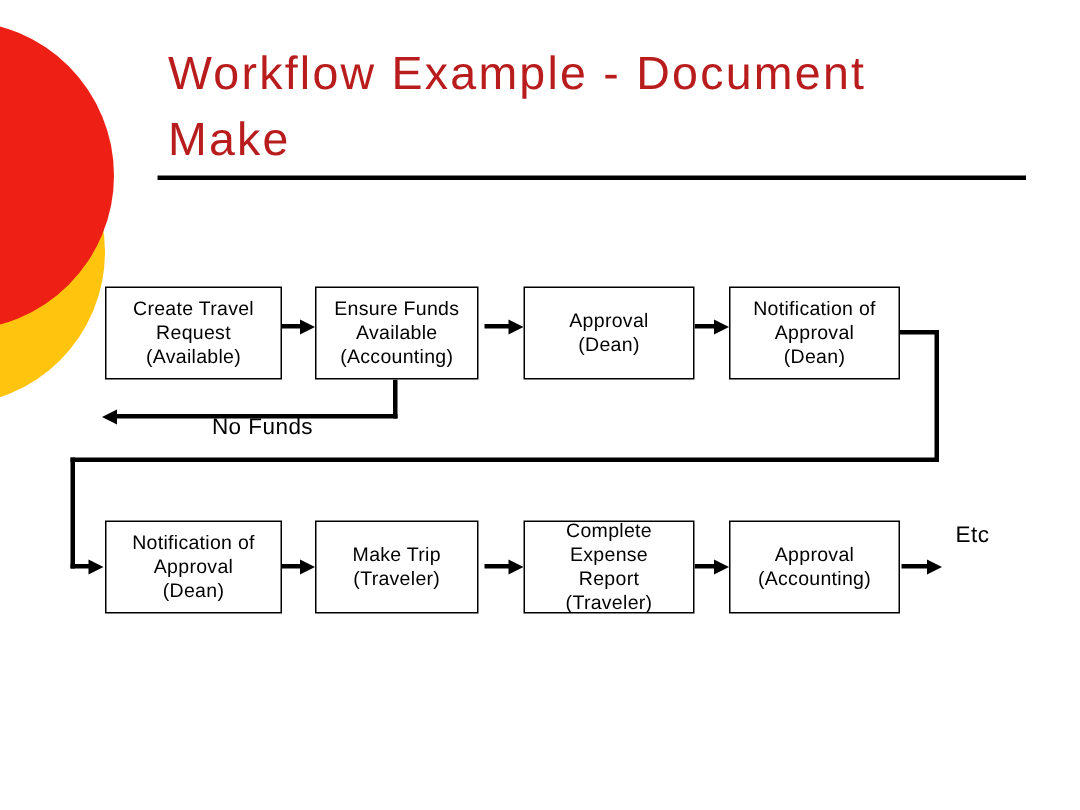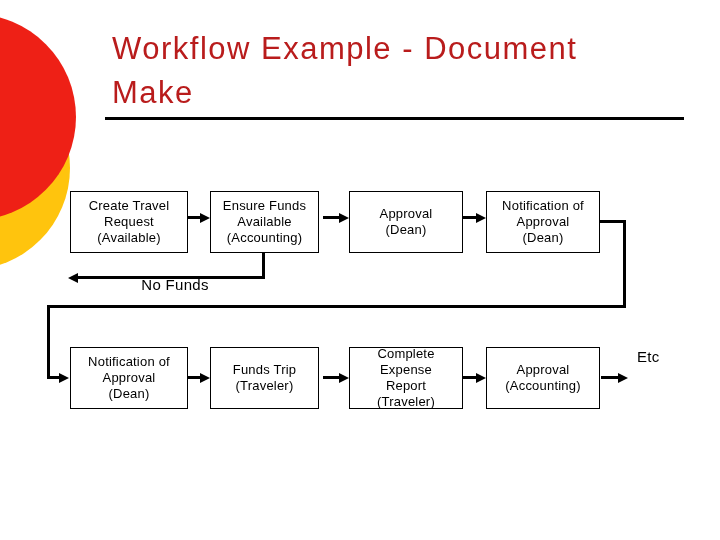--- a/index.html
+++ b/index.html
@@ -88,21 +88,21 @@
 Approval
 (Dean)</div>
   </div>
 
   <div class="node r2 c1">
     <div class="txt">Notification of
 Approval
 (Dean)</div>
   </div>
   <div class="node r2 c2">
-    <div class="txt">Funds Trip
+    <div class="txt">Make Trip
 (Traveler)</div>
   </div>
   <div class="node r2 c3">
     <div class="txt">Complete Expense
 Report
 (Traveler)</div>
   </div>
   <div class="node r2 c4">
     <div class="txt">Approval
 (Accounting)</div>

